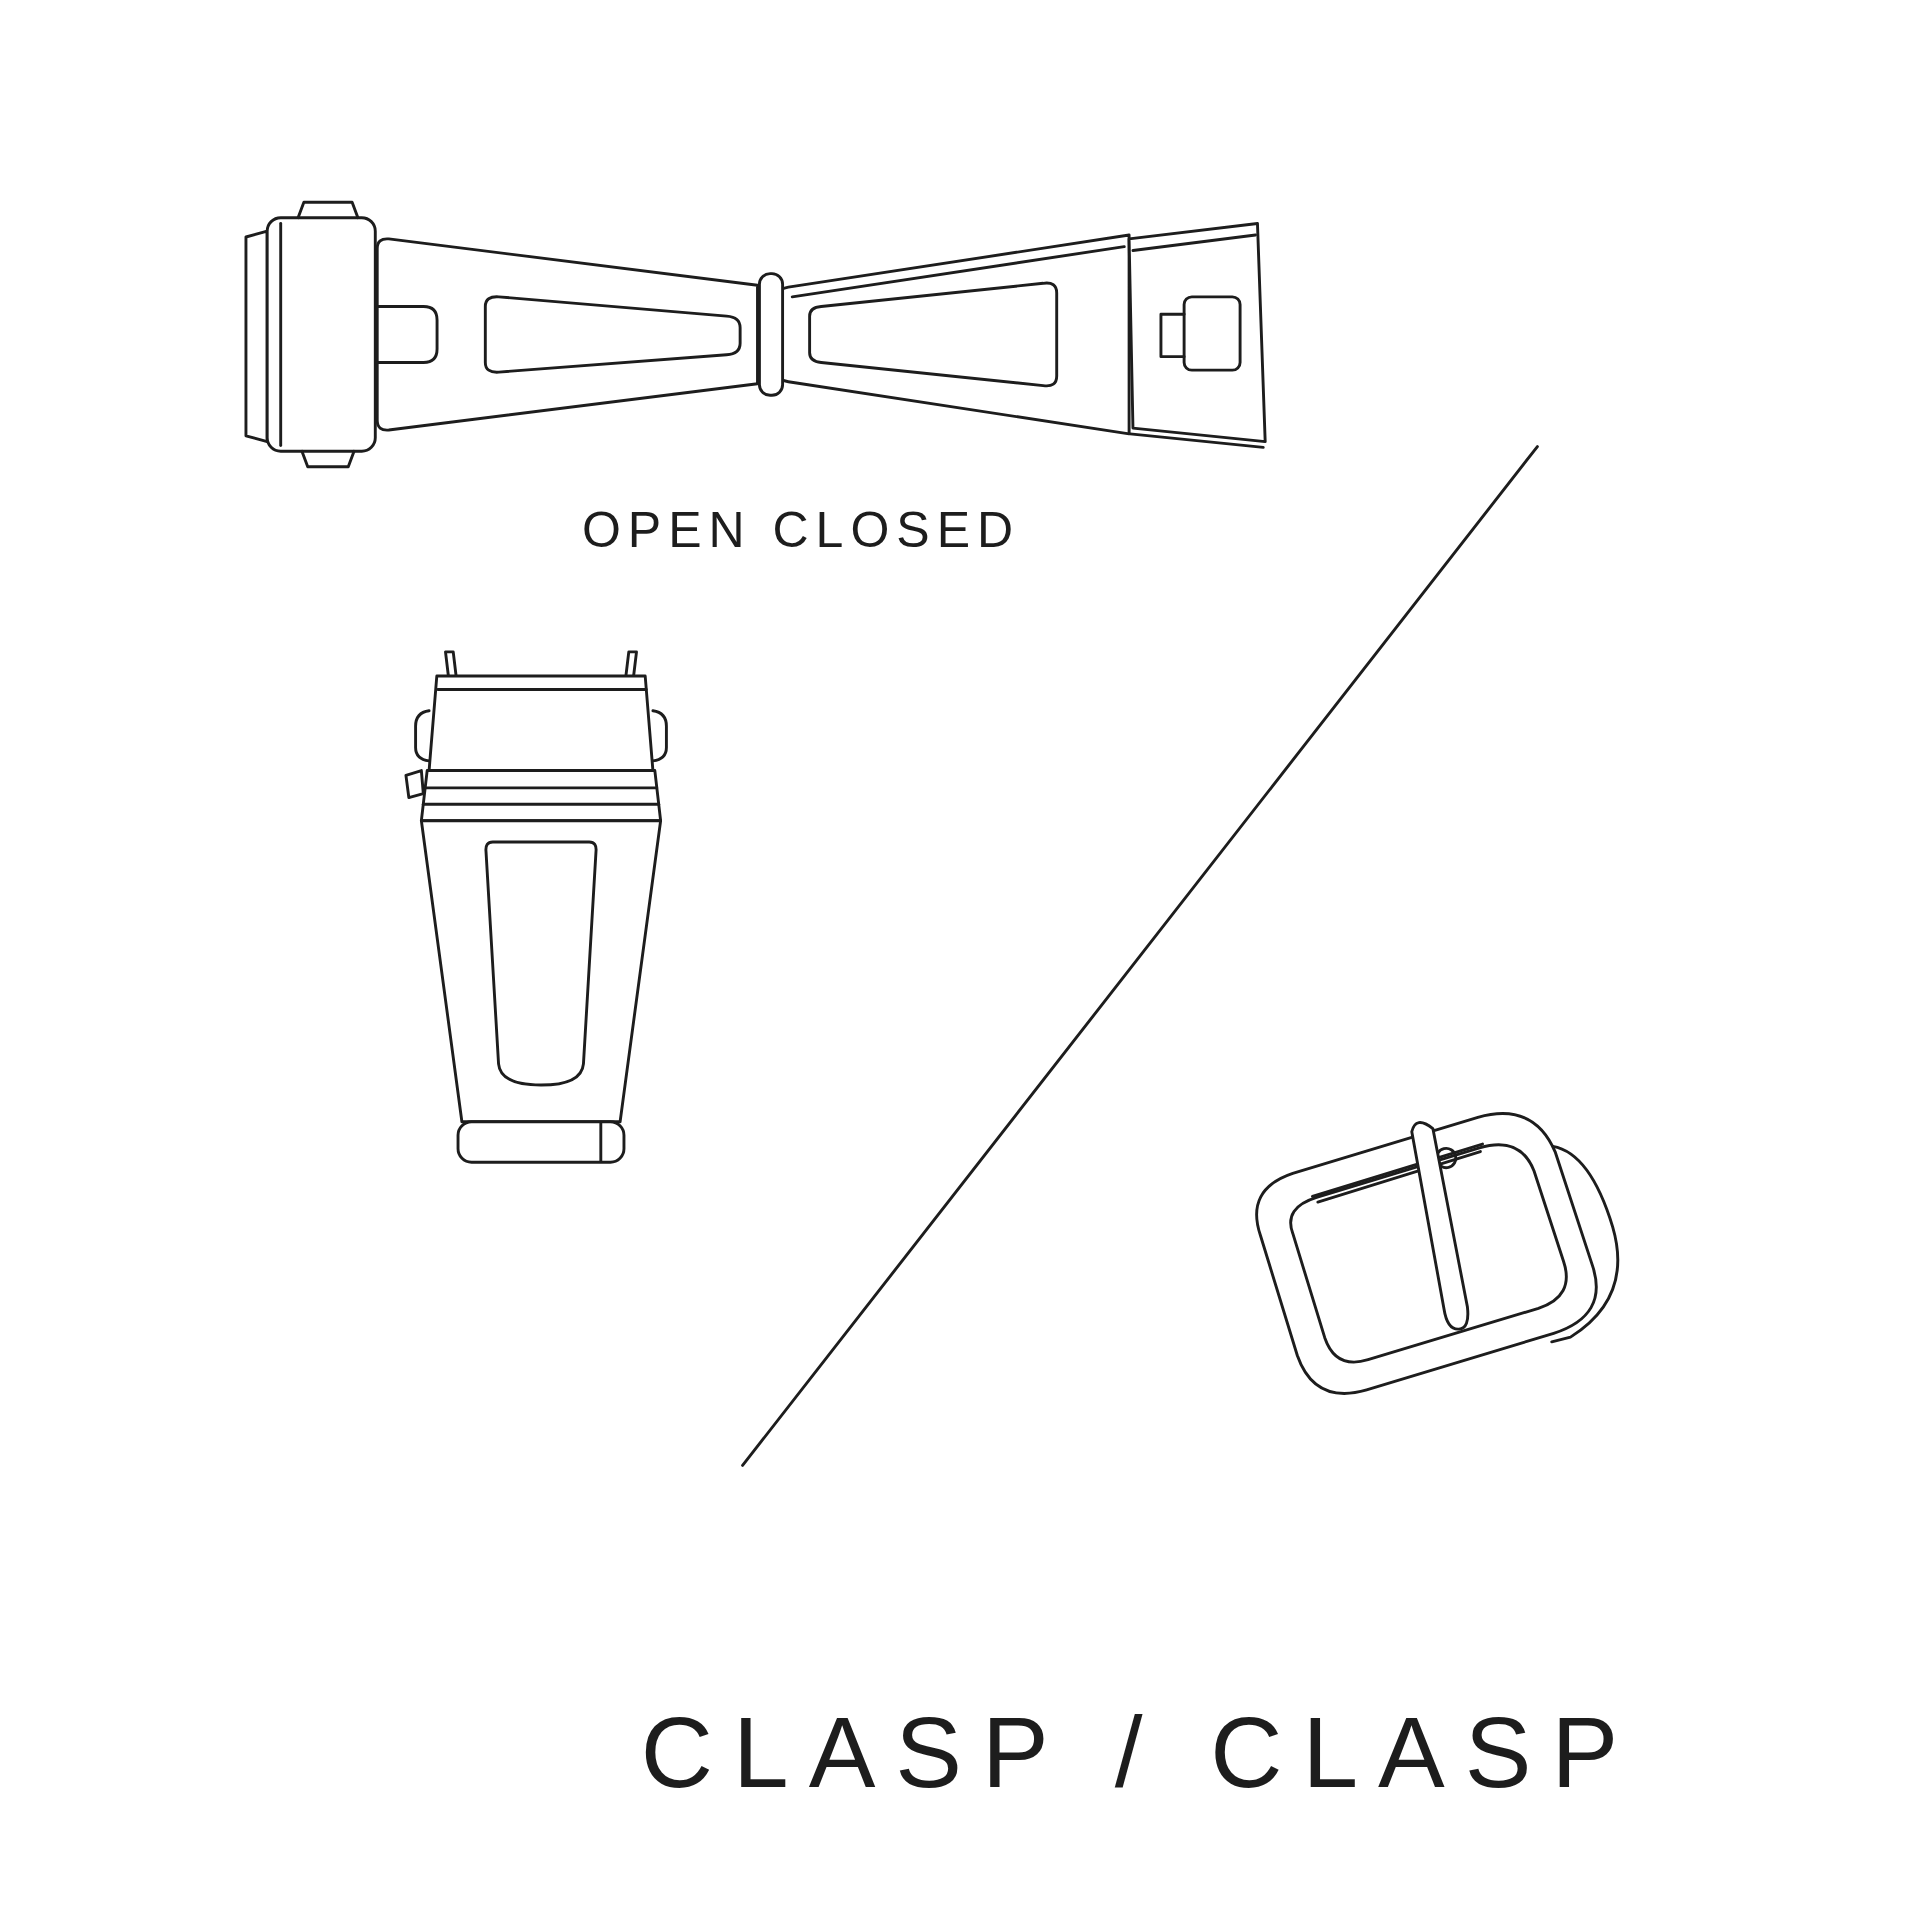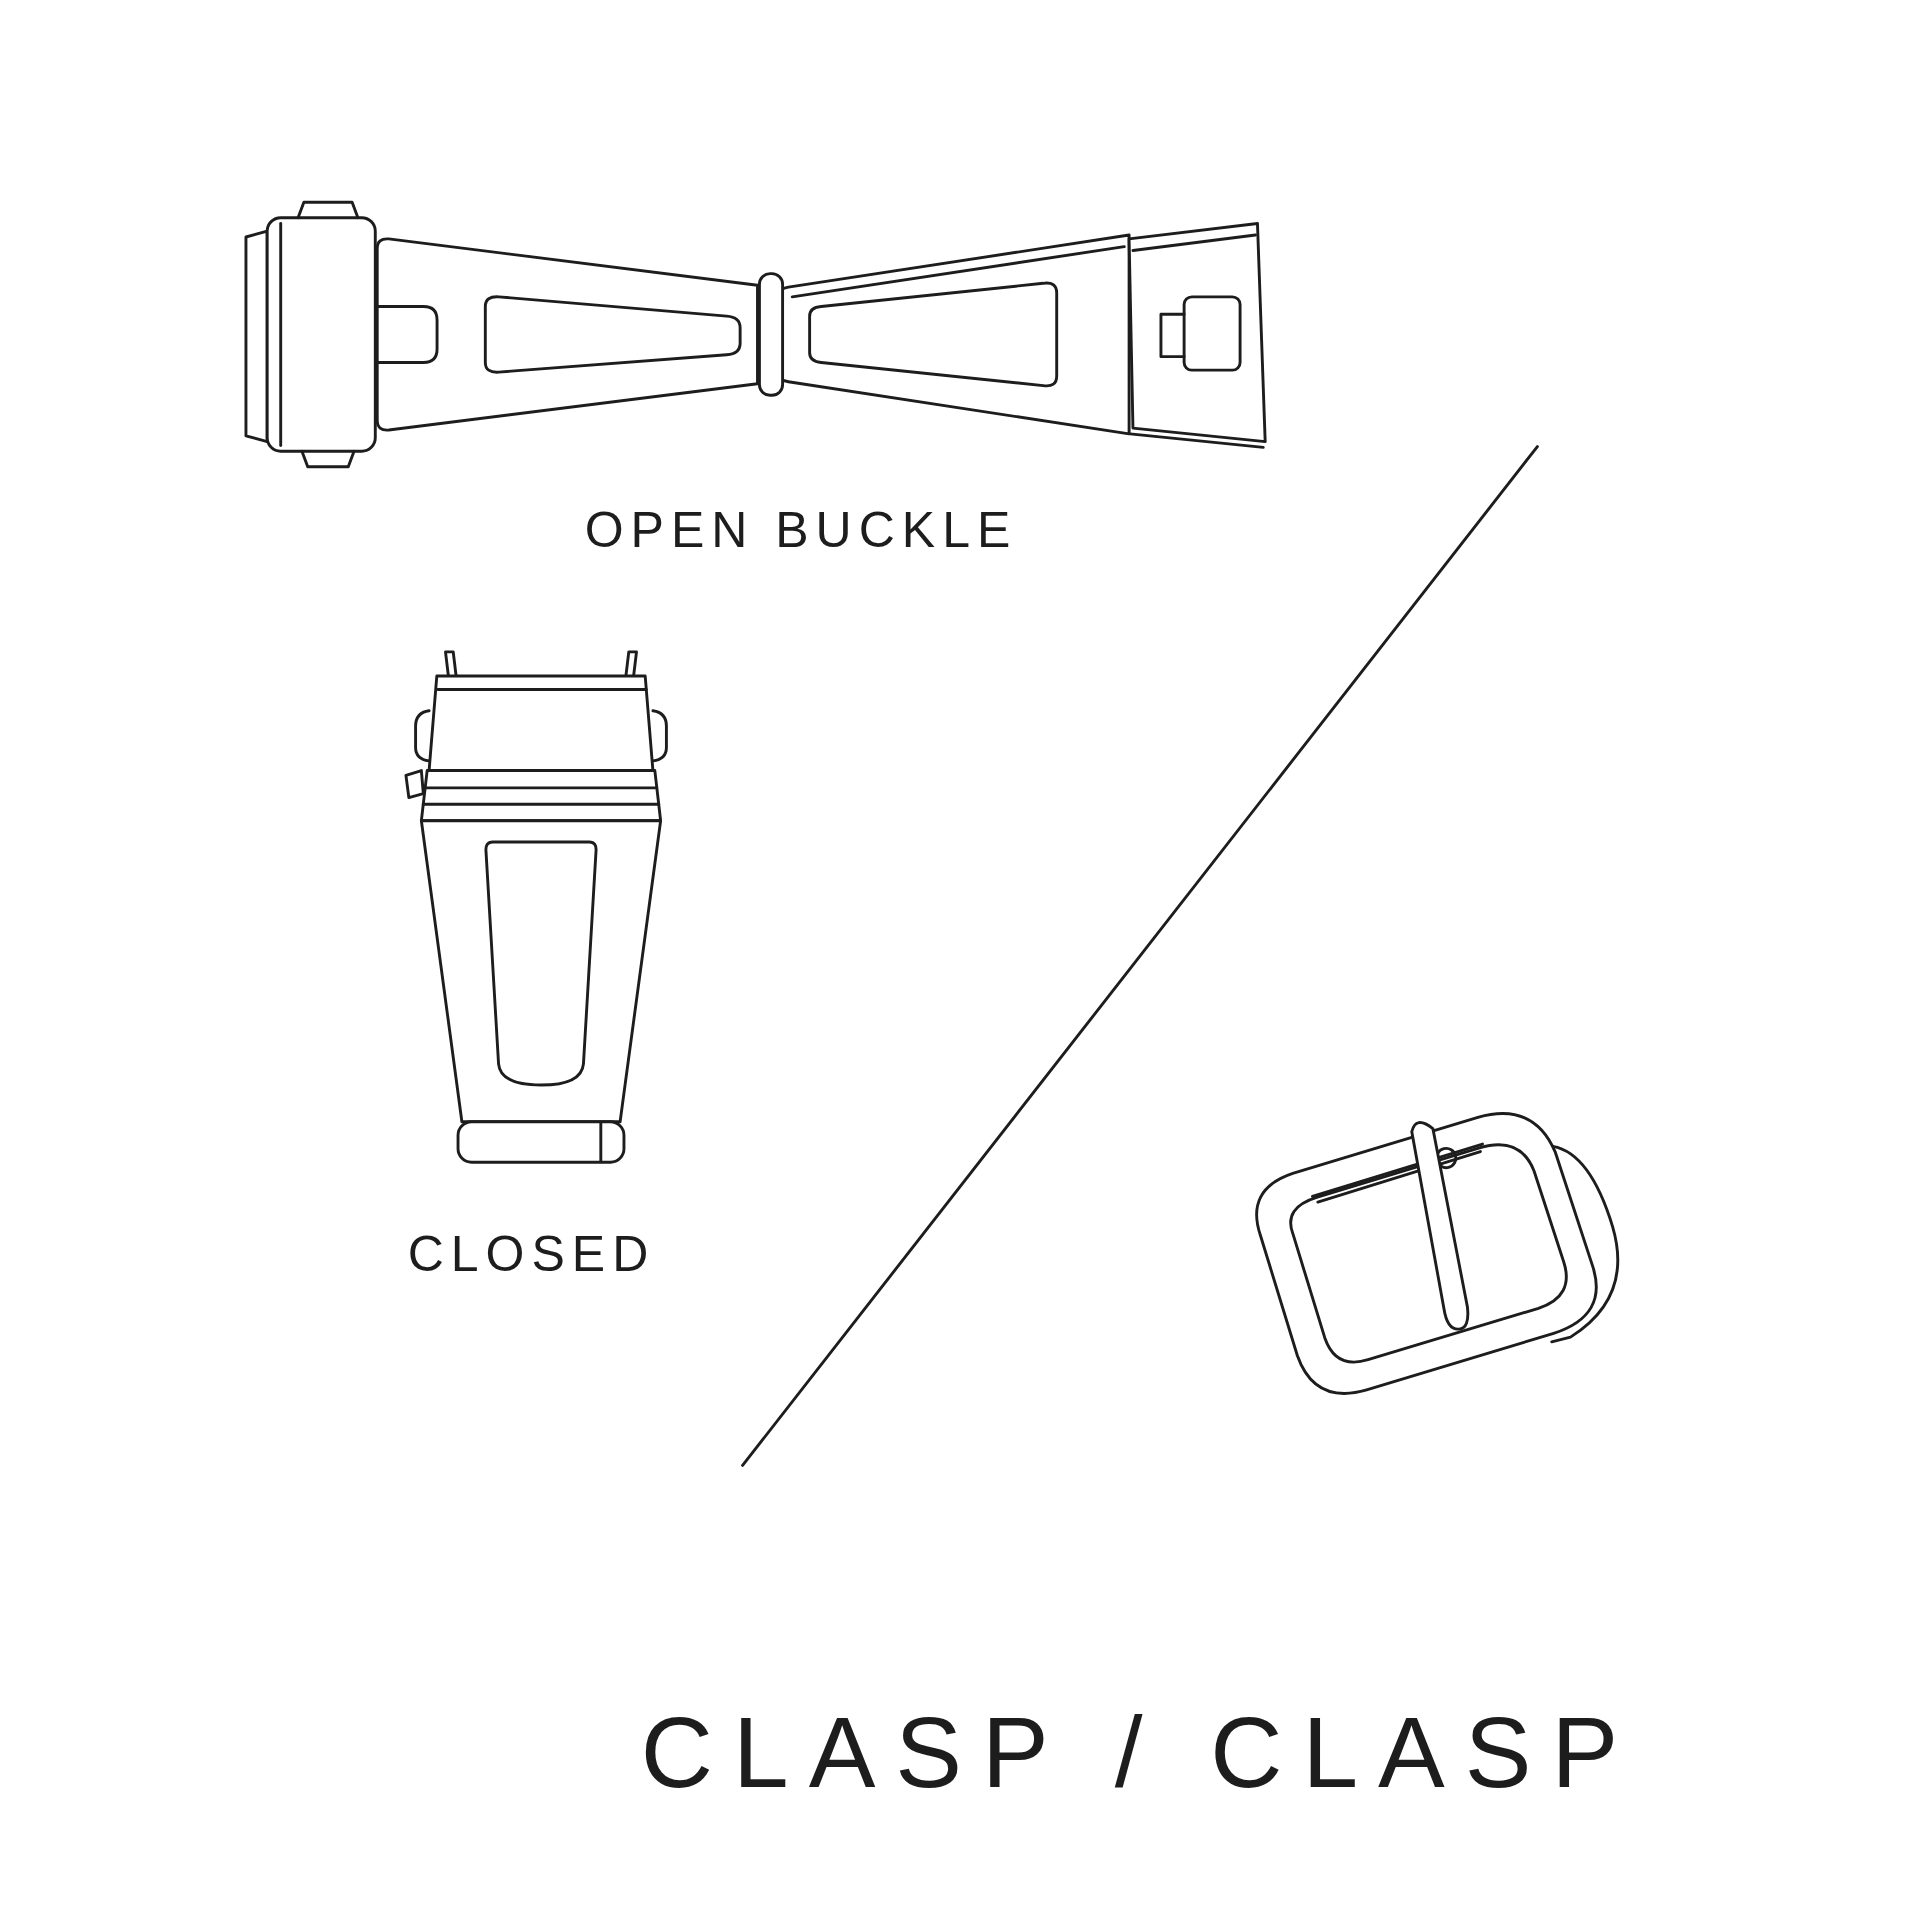--- a/index.html
+++ b/index.html
@@ -74,21 +74,21 @@
       <rect x="562" y="98" width="24" height="126" rx="11"></rect>
 
       <path d="M945 62 L1078 46 L1086 272 L949 258 Z"></path>
       <path class="ln" d="M949 74 L1076 58"></path>
       <path class="ln" d="M946 264 L1084 278"></path>
       <rect class="ln" x="1002" y="122" width="58" height="76" rx="8"></rect>
       <path class="ln" d="M1002 140 L978 140 L978 184 L1002 184"></path>
     </g>
   </svg>
 
-  <div class="caption" style="left:463px; top:500px; width:676px;">OPEN BUCKLE</div>
+  <div class="caption" style="left:463px; top:500px; width:676px;">OPEN CLOSED</div>
 
   <svg class="fig" style="left:377px; top:647px;" width="328" height="550" viewBox="0 0 340 570" aria-hidden="true">
     <g stroke="currentColor" stroke-width="3" fill="#ffffff" stroke-linejoin="round" stroke-linecap="round">
 
       <path class="ln" d="M74 30 L71 5 L79 5 L82 30"></path>
       <path class="ln" d="M258 30 L261 5 L269 5 L266 30"></path>
 
       <path d="M62 30 L278 30 L286 128 L54 128 Z"></path>
       <path class="ln" d="M63 44 L279 44"></path>
 
@@ -103,21 +103,20 @@
 
       <path d="M46 180 L294 180 L252 492 L88 492 Z"></path>
 
       <path class="ln" d="M120 202 L220 202 Q228 202 227 212 L214 432 Q212 454 170 454 Q128 454 126 432 L113 212 Q112 202 120 202 Z"></path>
 
       <rect x="84" y="492" width="172" height="42" rx="14"></rect>
       <path class="ln" d="M232 494 L232 532"></path>
     </g>
   </svg>
 
-  <div class="caption" style="left:319px; top:1224px; width:425px;">CLOSED</div>
 
   <svg class="fig" style="left:729px; top:434px;" width="821" height="1043" viewBox="0 0 850 1080" aria-hidden="true">
     <line x1="837" y1="13" x2="14" y2="1068" stroke="currentColor" stroke-width="3" stroke-linecap="round"></line>
   </svg>
 
   <svg class="fig" style="left:1221px; top:1072px;" width="425" height="348" viewBox="0 0 440 360" aria-hidden="true">
     <g transform="rotate(-14 220 185)" stroke="currentColor" stroke-width="3" fill="#ffffff" stroke-linejoin="round" stroke-linecap="round">
 
       <path class="ln" d="M366 110 Q402 126 406 206 Q409 282 336 306 L316 306"></path>
 

